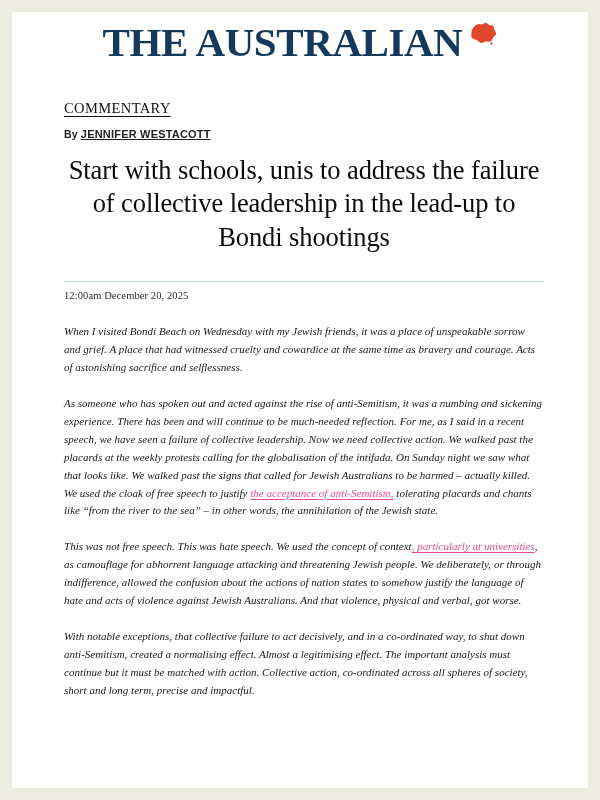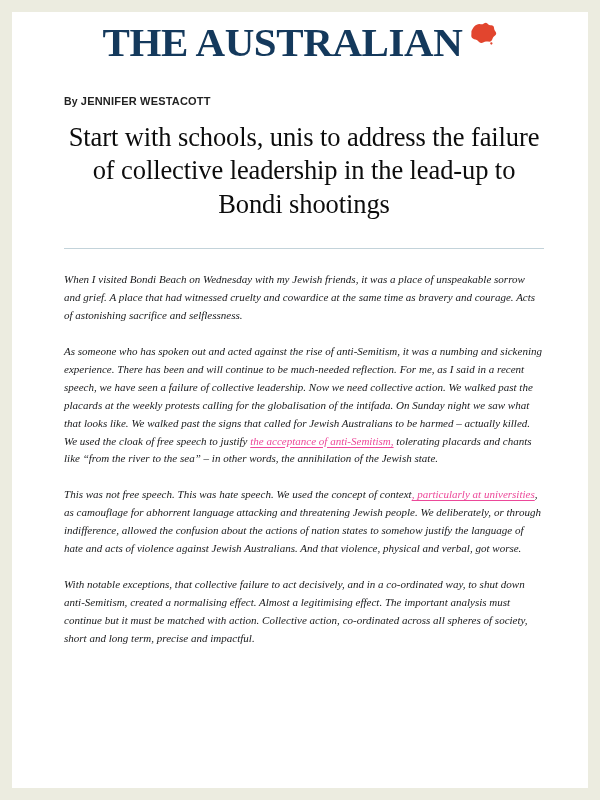--- a/index.html
+++ b/index.html
@@ -73,20 +73,21 @@
     font-family: "Liberation Sans", sans-serif;
     font-size: 10.5px;
     font-weight: bold;
     color: #222222;
     margin-top: 11px;
     letter-spacing: 0.15px;
   }
   .byline .byline-author {
     font-size: 11px;
     letter-spacing: 0.2px;
+    text-decoration: underline;
   }
   .headline {
     font-family: "Liberation Serif", serif;
     font-size: 26.5px;
     font-weight: normal;
     color: #0c0c0c;
     line-height: 1.26;
     margin: 14px 0 0 0;
     letter-spacing: -0.1px;
     text-align: center;
@@ -144,30 +145,34 @@
                    C3.2 9.8 4.2 8.6 5.1 7.0 Z" fill="#e2452e"></path>
           <path d="M22.6 21.6 C23.3 21.0 24.3 21.3 24.5 22.1 C24.7 23.0 23.9 23.8 23.1 23.6
                    C22.3 23.4 21.9 22.2 22.6 21.6 Z" fill="#e2452e"></path>
         </svg>
       </span>
     </div>
   </div>
 
   <div class="article">
 
+    <div>
+      <span class="kicker">COMMENTARY</span>
+    </div>
 
     <div class="byline">
       <span>By</span>
       <span class="byline-author">JENNIFER WESTACOTT</span>
     </div>
 
     <h1 class="headline">Start with schools, unis to address the failure of collective leadership in the lead-up to Bondi shootings</h1>
 
     <hr class="meta-rule">
 
+    <div class="timestamp">12:00am December 20, 2025</div>
 
     <div class="body-copy">
         <p><span>When I visited Bondi Beach on Wednesday with my Jewish friends, it was a place of unspeakable sorrow and grief. A place that had witnessed cruelty and cowardice at the same time as bravery and courage. Acts of astonishing sacrifice and selflessness.</span></p>
         <p><span>As someone who has spoken out and acted against the rise of anti-Semitism, it was a numbing and sickening experience. There has been and will continue to be much-needed reflection. For me, as I said in a recent speech, we have seen a failure of collective leadership. Now we need collective action. We walked past the placards at the weekly protests calling for the globalisation of the intifada. On Sunday night we saw what that looks like. We walked past the signs that called for Jewish Australians to be harmed – actually killed. We used the cloak of free speech to justify </span><a class="inline-link" href="#">the acceptance of anti-Semitism,</a><span> tolerating placards and chants like “from the river to the sea” – in other words, the annihilation of the Jewish state.</span></p>
         <p><span>This was not free speech. This was hate speech. We used the concept of context</span><a class="inline-link" href="#">, particularly at universities</a><span>, as camouflage for abhorrent language attacking and threatening Jewish people. We deliberately, or through indifference, allowed the confusion about the actions of nation states to somehow justify the language of hate and acts of violence against Jewish Australians. And that violence, physical and verbal, got worse.</span></p>
         <p><span>With notable exceptions, that collective failure to act decisively, and in a co-ordinated way, to shut down anti-Semitism, created a normalising effect. Almost a legitimising effect. The important analysis must continue but it must be matched with action. Collective action, co-ordinated across all spheres of society, short and long term, precise and impactful.</span></p>
       </div>
 
   </div>
 </div>

